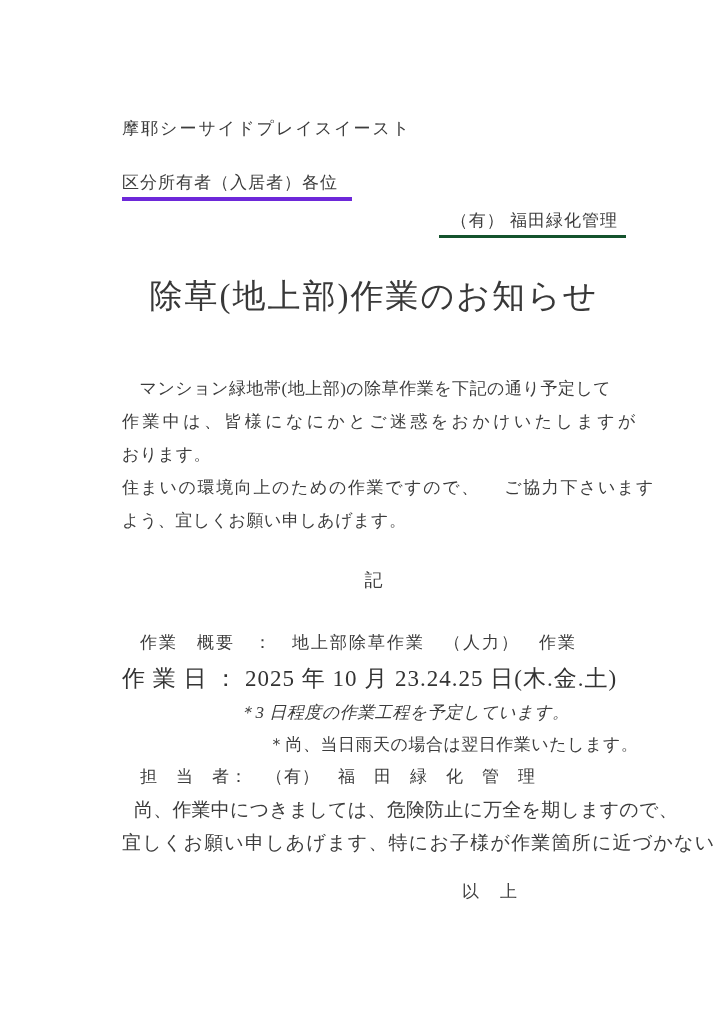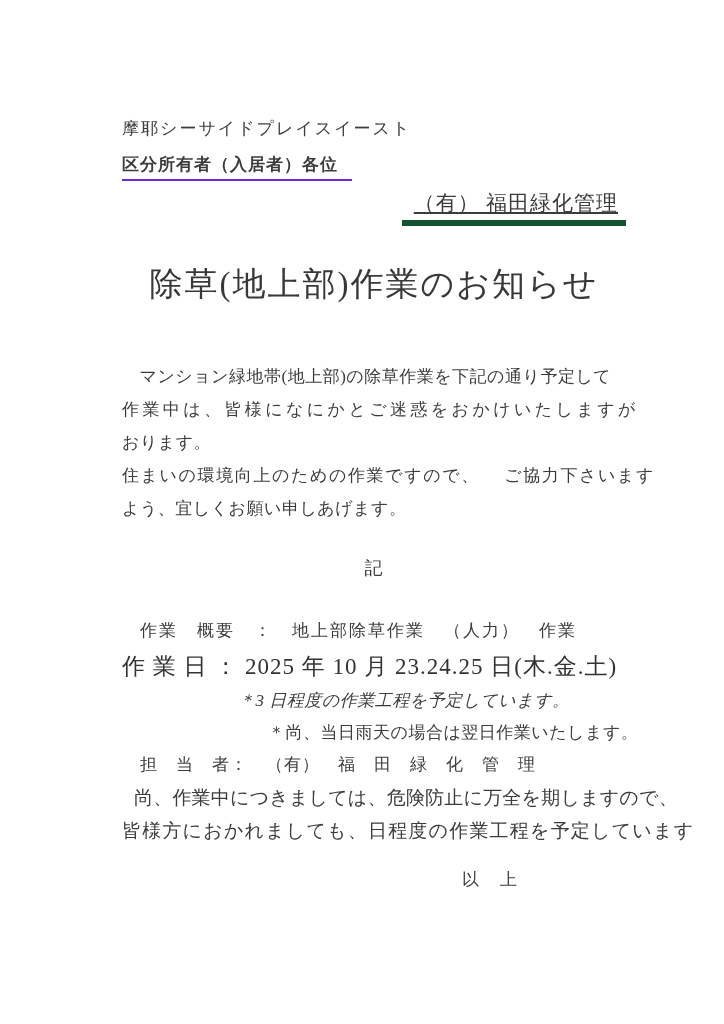--- a/index.html
+++ b/index.html
@@ -27,40 +27,38 @@
     font-size: 17px;
     line-height: 24px;
     white-space: pre;
     letter-spacing: 0.5px;
   }
   .recipient-building {
     padding-top: 117px;
     letter-spacing: 2px;
   }
   .recipient-line {
-    margin-top: 12px;
+    margin-top: 30px;
     display: inline-block;
-    border-bottom: 2px solid #6d28d9;
+    border-bottom: 4px solid #6d28d9;
     padding-bottom: 2px;
     padding-right: 14px;
     letter-spacing: 1px;
-    font-weight: bold;
   }
   .sender-row {
     margin-top: 8px;
     text-align: right;
   }
   .sender {
     display: inline-block;
-    border-bottom: 6px solid #14532d;
+    border-bottom: 3px solid #14532d;
     padding: 0 8px 3px 12px;
     letter-spacing: 1px;
-    font-size: 21px;
+    font-size: 17px;
     white-space: pre;
-    text-decoration: underline;
   }
   .doc-title {
     margin-top: 36px;
     text-align: center;
     font-size: 33px;
     font-weight: 400;
     letter-spacing: 2px;
     white-space: pre;
     color: #383838;
   }
@@ -162,19 +160,19 @@
     <div class="details">
       <div class="overview-line">作業　概要　：　地上部除草作業　（人力）　作業</div>
       <div class="date-line">作 業 日 ： 2025 年 10 月 23.24.25 日(木.金.土)</div>
       <div class="note note-duration">＊3 日程度の作業工程を予定しています。</div>
       <div class="note note-rain">＊尚、当日雨天の場合は翌日作業いたします。</div>
       <div class="manager-line">担　当　者：　（有）　福　田　緑　化　管　理</div>
     </div>
 
     <div class="closing">
       <div class="line indent">尚、作業中につきましては、危険防止に万全を期しますので、</div>
-      <div class="line spread-sm">皆様方におかれましても、日程度の作業工程を予定しています</div>
+      <div class="line spread-sm">宜しくお願い申しあげます、特にお子様が作業箇所に近づかない</div>
     </div>
 
     <div class="end-marker">以　上</div>
 
   </div>
 </div>
 
 </body></html>

